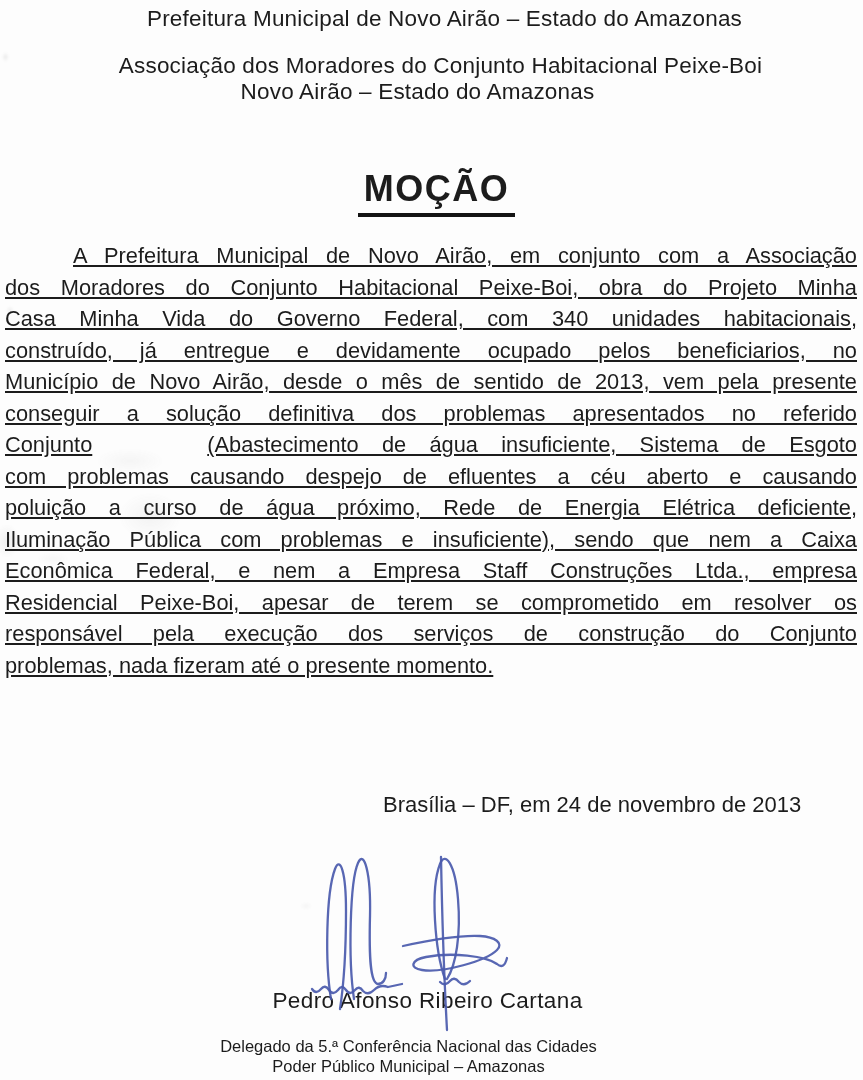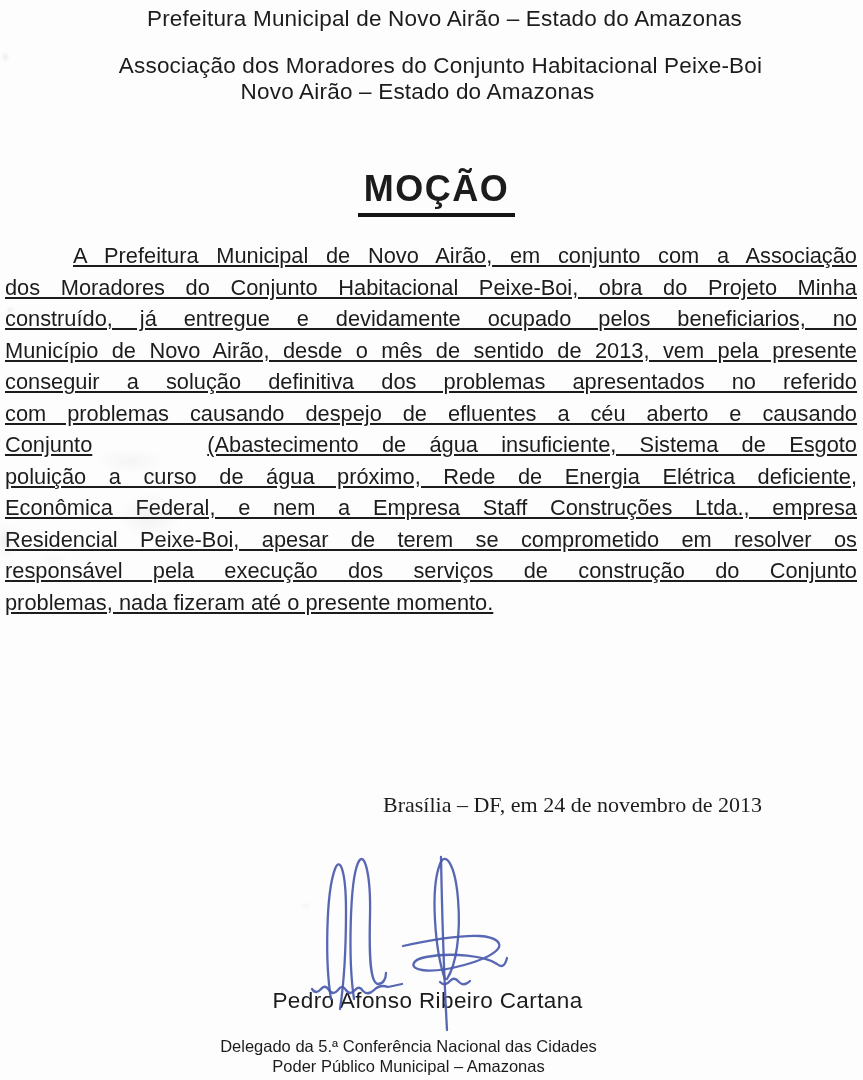--- a/index.html
+++ b/index.html
@@ -28,21 +28,21 @@
             font-size:21.8px;line-height:31.5px;text-decoration:underline;}
   .bline{text-align:justify;text-align-last:justify;}
   .bline.first{text-indent:68px;}
   .bline.last{text-align-last:left;}
   .gap-line{display:flex;}
   .gap-line .gap-left{flex:0 0 auto;}
   .gap-line .gap-rest{flex:1 1 auto;margin-left:115px;display:block;
                       text-align:justify;text-align-last:justify;}
 
   
-  .date-line{position:absolute;top:789px;left:383px;font-size:22px;line-height:31px;font-family:Liberation Serif, serif;}
+  .date-line{position:absolute;top:789px;left:383px;font-size:22px;line-height:31px;}
 
   
   .signature{position:absolute;left:298px;top:851px;width:215px;height:185px;
              z-index:3;pointer-events:none;}
   .signature path{fill:none;stroke-width:2.3;stroke-linecap:round;
                   stroke-linejoin:round;opacity:.92;}
   .sig-name{position:absolute;top:988px;left:0;width:100%;text-align:center;
             font-size:22.5px;letter-spacing:.4px;transform:translateX(-4px);}
 
   
@@ -65,29 +65,31 @@
     <div class="h-line3">Novo Airão – Estado do Amazonas</div>
   </div>
 
   <div class="title-wrap">
     <span class="title">MOÇÃO</span>
   </div>
 
   <div class="doc-body">
     <div class="bline first">A Prefeitura Municipal de Novo Airão, em conjunto com a Associação</div>
     <div class="bline">dos Moradores do Conjunto Habitacional Peixe-Boi, obra do Projeto Minha</div>
+    <div class="bline">Casa Minha Vida do Governo Federal, com 340 unidades habitacionais,</div>
     <div class="bline">construído, já entregue e devidamente ocupado pelos beneficiarios, no</div>
     <div class="bline">Município de Novo Airão, desde o mês de sentido de 2013, vem pela presente</div>
     <div class="bline">conseguir a solução definitiva dos problemas apresentados no referido</div>
-    <div class="bline">com problemas causando despejo de efluentes a céu aberto e causando</div>
     <div class="bline gap-line">
       <span class="gap-left">Conjunto</span>
       <span class="gap-rest">(Abastecimento de água insuficiente, Sistema de Esgoto</span>
     </div>
+    <div class="bline">com problemas causando despejo de efluentes a céu aberto e causando</div>
     <div class="bline">poluição a curso de água próximo, Rede de Energia Elétrica deficiente,</div>
+    <div class="bline">Iluminação Pública com problemas e insuficiente), sendo que nem a Caixa</div>
     <div class="bline">Econômica Federal, e nem a Empresa Staff Construções Ltda., empresa</div>
     <div class="bline">Residencial Peixe-Boi, apesar de terem se comprometido em resolver os</div>
     <div class="bline">responsável pela execução dos serviços de construção do Conjunto</div>
     <div class="bline last">problemas, nada fizeram até o presente momento.</div>
   </div>
 
   <div class="date-line">Brasília – DF, em 24 de novembro de 2013</div>
 
   <svg class="signature" viewBox="0 0 215 185" xmlns="http://www.w3.org/2000/svg">
     <path d="M 33,148 C 27,112 28,42 37,18 C 42,5 48,20 48,60 C 48,102 46,132 42,158" stroke="#4a5aad"></path>

